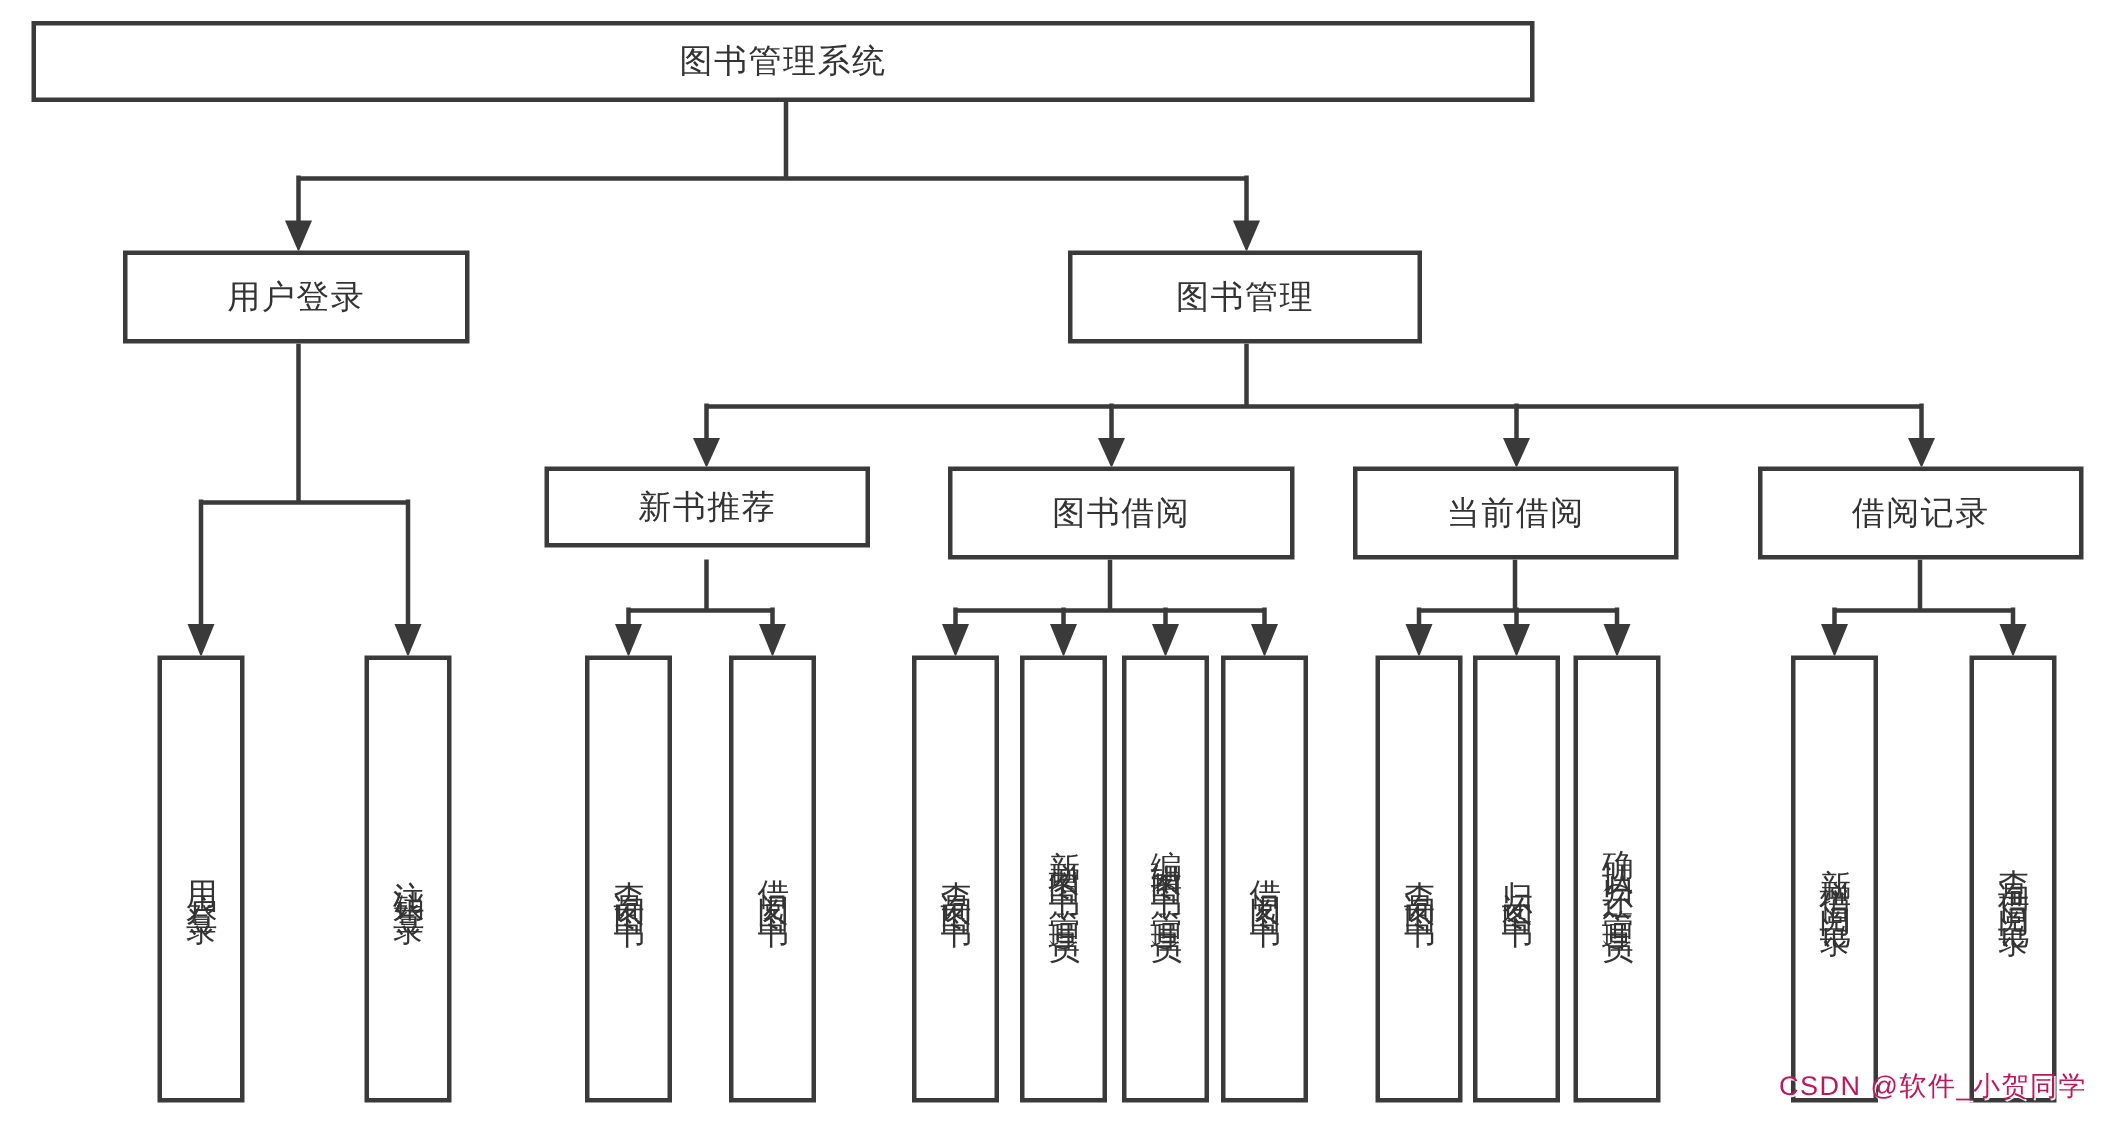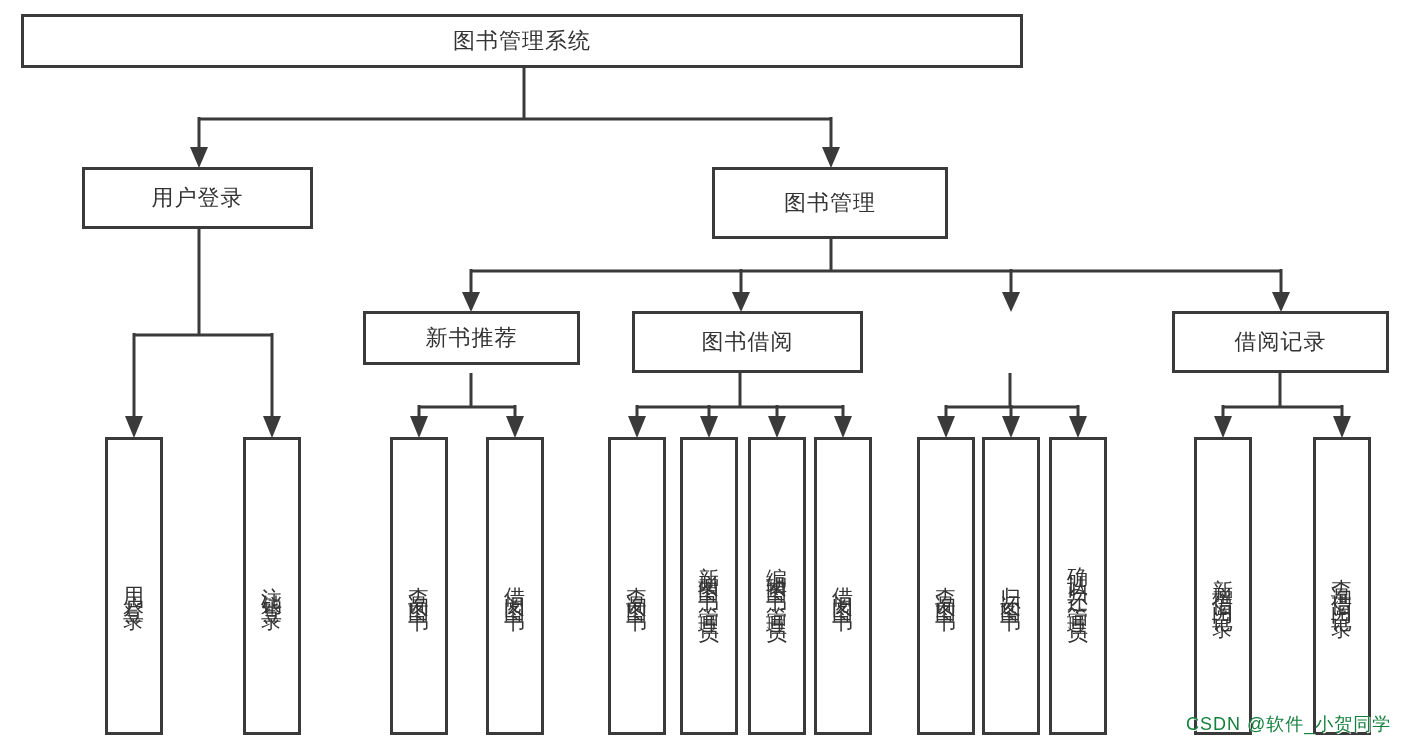--- a/index.html
+++ b/index.html
@@ -38,21 +38,21 @@
     line-height: 1;
     color: #333333;
     white-space: nowrap;
   }
   .watermark {
     position: absolute;
     left: 1186px;
     top: 712px;
     font-size: 18px;
     letter-spacing: 1px;
-    color: #15803d;
+    color: #be185d;
     text-shadow: 1px 1px 0 rgba(255,255,255,0.9);
     z-index: 5;
     white-space: nowrap;
   }
 </style>
 </head>
 <body>
 
 <div id="canvas">
 
@@ -99,24 +99,25 @@
       <polygon points="1069,416 1087,416 1078,438"></polygon>
 
       <polygon points="1214,416 1232,416 1223,438"></polygon>
       <polygon points="1333,416 1351,416 1342,438"></polygon>
     </g>
   </svg>
 
   <div class="node hbox" style="left:21px; top:14px; width:1002px; height:54px;">图书管理系统</div>
 
   <div class="node hbox" style="left:82px; top:167px; width:231px; height:62px;">用户登录</div>
-  <div class="node hbox" style="left:712px; top:167px; width:236px; height:72px;">图书管理</div>
+  <div class="node hbox" style="left:712px; top:167px; width:236px; height:62px;">图书管理</div>
 
   <div class="node hbox" style="left:363px; top:311px; width:217px; height:54px;">新书推荐</div>
   <div class="node hbox" style="left:632px; top:311px; width:231px; height:62px;">图书借阅</div>
+  <div class="node hbox" style="left:902px; top:311px; width:217px; height:62px;">当前借阅</div>
   <div class="node hbox" style="left:1172px; top:311px; width:217px; height:62px;">借阅记录</div>
 
   <div class="node vbox" style="left:105px;">
     <span class="vtext">用户登录</span>
   </div>
   <div class="node vbox" style="left:243px;">
     <span class="vtext">注销登录</span>
   </div>
 
   <div class="node vbox" style="left:390px;">

